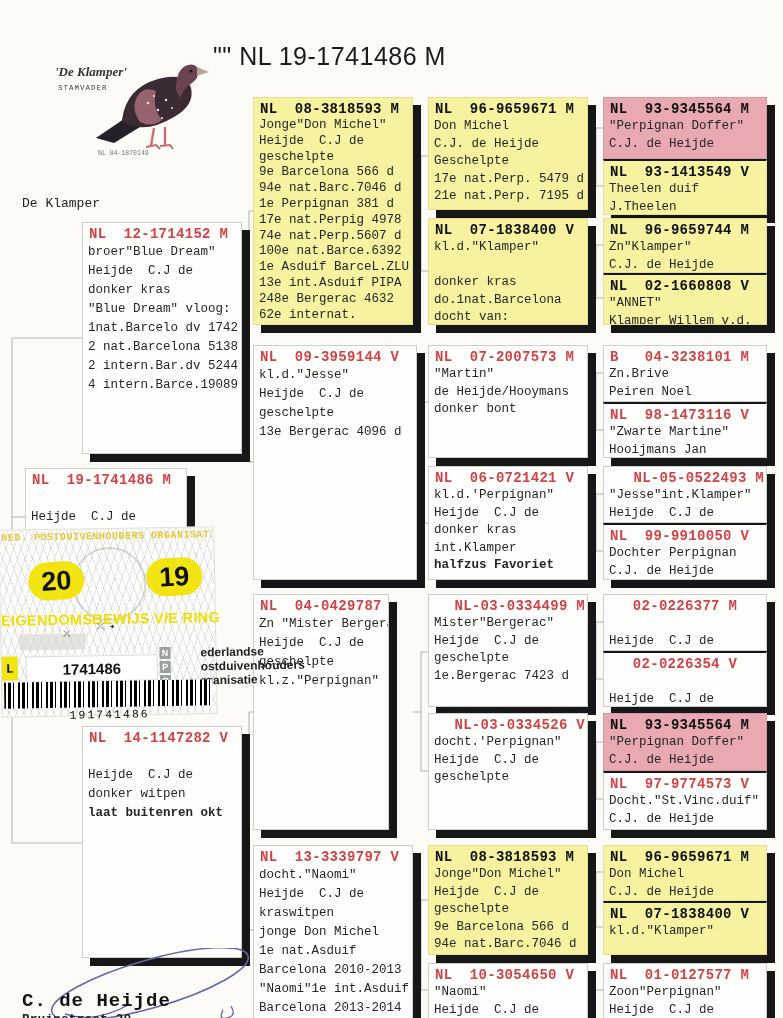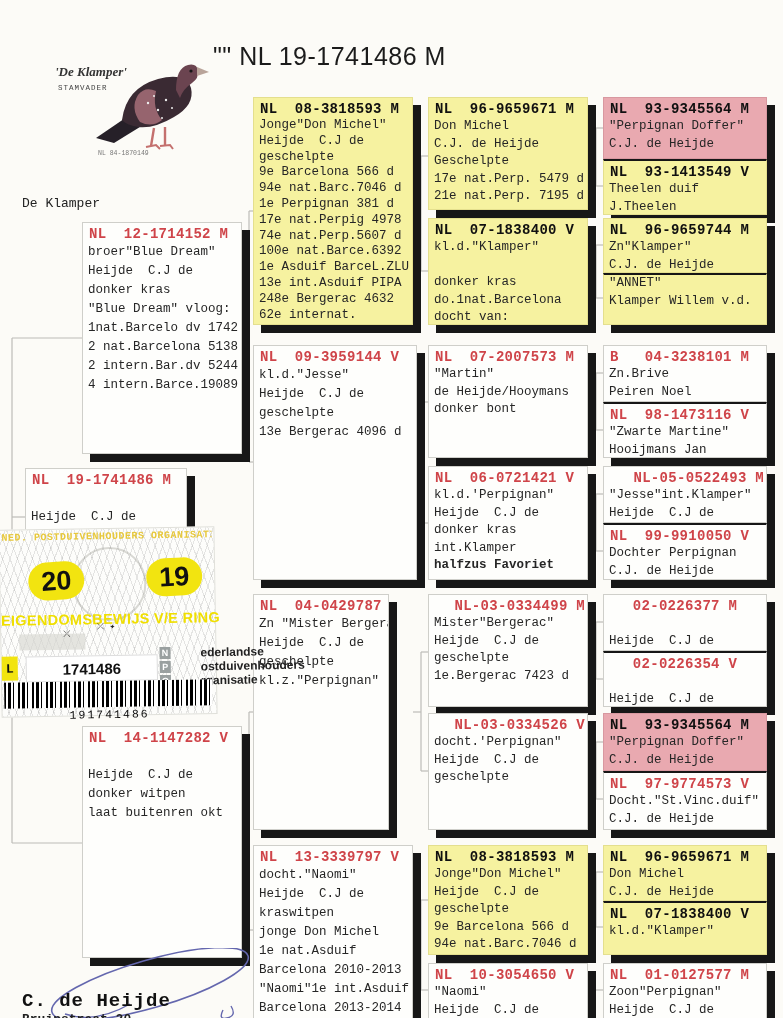--- a/index.html
+++ b/index.html
@@ -173,21 +173,21 @@
           <div class="bline" style="line-height: 19px;">Heijde  C.J de</div>
           <div class="bline" style="line-height: 19px;">donker kras</div>
         </div>
       </div>
       <div class="stack" style="left: 82px; top: 726px; width: 160px;">
         <div class="sec white" style="height: 232px;">
           <div class="ring red">NL  14-1147282 V</div>
           <div class="bline" style="line-height: 19px;">&nbsp;</div>
           <div class="bline" style="line-height: 19px;">Heijde  C.J de</div>
           <div class="bline" style="line-height: 19px;">donker witpen</div>
-          <div class="bline" style="line-height: 19px;">laat buitenren okt</div>
+          <div class="bline" style="line-height: 19px; font-weight: bold;">laat buitenren okt</div>
         </div>
       </div>
       <div class="stack" style="left: 253px; top: 97px; width: 160px;">
         <div class="sec yellow" style="height: 228px;">
           <div class="ring black">NL  08-3818593 M</div>
           <div class="bline" style="line-height: 15.8px;">Jonge"Don Michel"</div>
           <div class="bline" style="line-height: 15.8px;">Heijde  C.J de</div>
           <div class="bline" style="line-height: 15.8px;">geschelpte</div>
           <div class="bline" style="line-height: 15.8px;">9e Barcelona 566 d</div>
           <div class="bline" style="line-height: 15.8px;">94e nat.Barc.7046 d</div>
@@ -316,20 +316,21 @@
           <div class="bline" style="line-height: 17.5px;">J.Theelen</div>
         </div>
       </div>
       <div class="stack" style="left: 603px; top: 218px; width: 164px;">
         <div class="sec yellow" style="height: 55px;">
           <div class="ring black">NL  96-9659744 M</div>
           <div class="bline" style="line-height: 17.5px;">Zn"Klamper"</div>
           <div class="bline" style="line-height: 17.5px;">C.J. de Heijde</div>
         </div>
         <div class="sec yellow" style="height: 52px;">
+          <div class="ring black">NL  02-1660808 V</div>
           <div class="bline" style="line-height: 17.5px;">"ANNET"</div>
           <div class="bline" style="line-height: 17.5px;">Klamper Willem v.d.</div>
         </div>
       </div>
       <div class="stack" style="left: 603px; top: 345px; width: 164px;">
         <div class="sec white" style="height: 57px;">
           <div class="ring red">B   04-3238101 M</div>
           <div class="bline" style="line-height: 17.5px;">Zn.Brive</div>
           <div class="bline" style="line-height: 17.5px;">Peiren Noel</div>
         </div>

